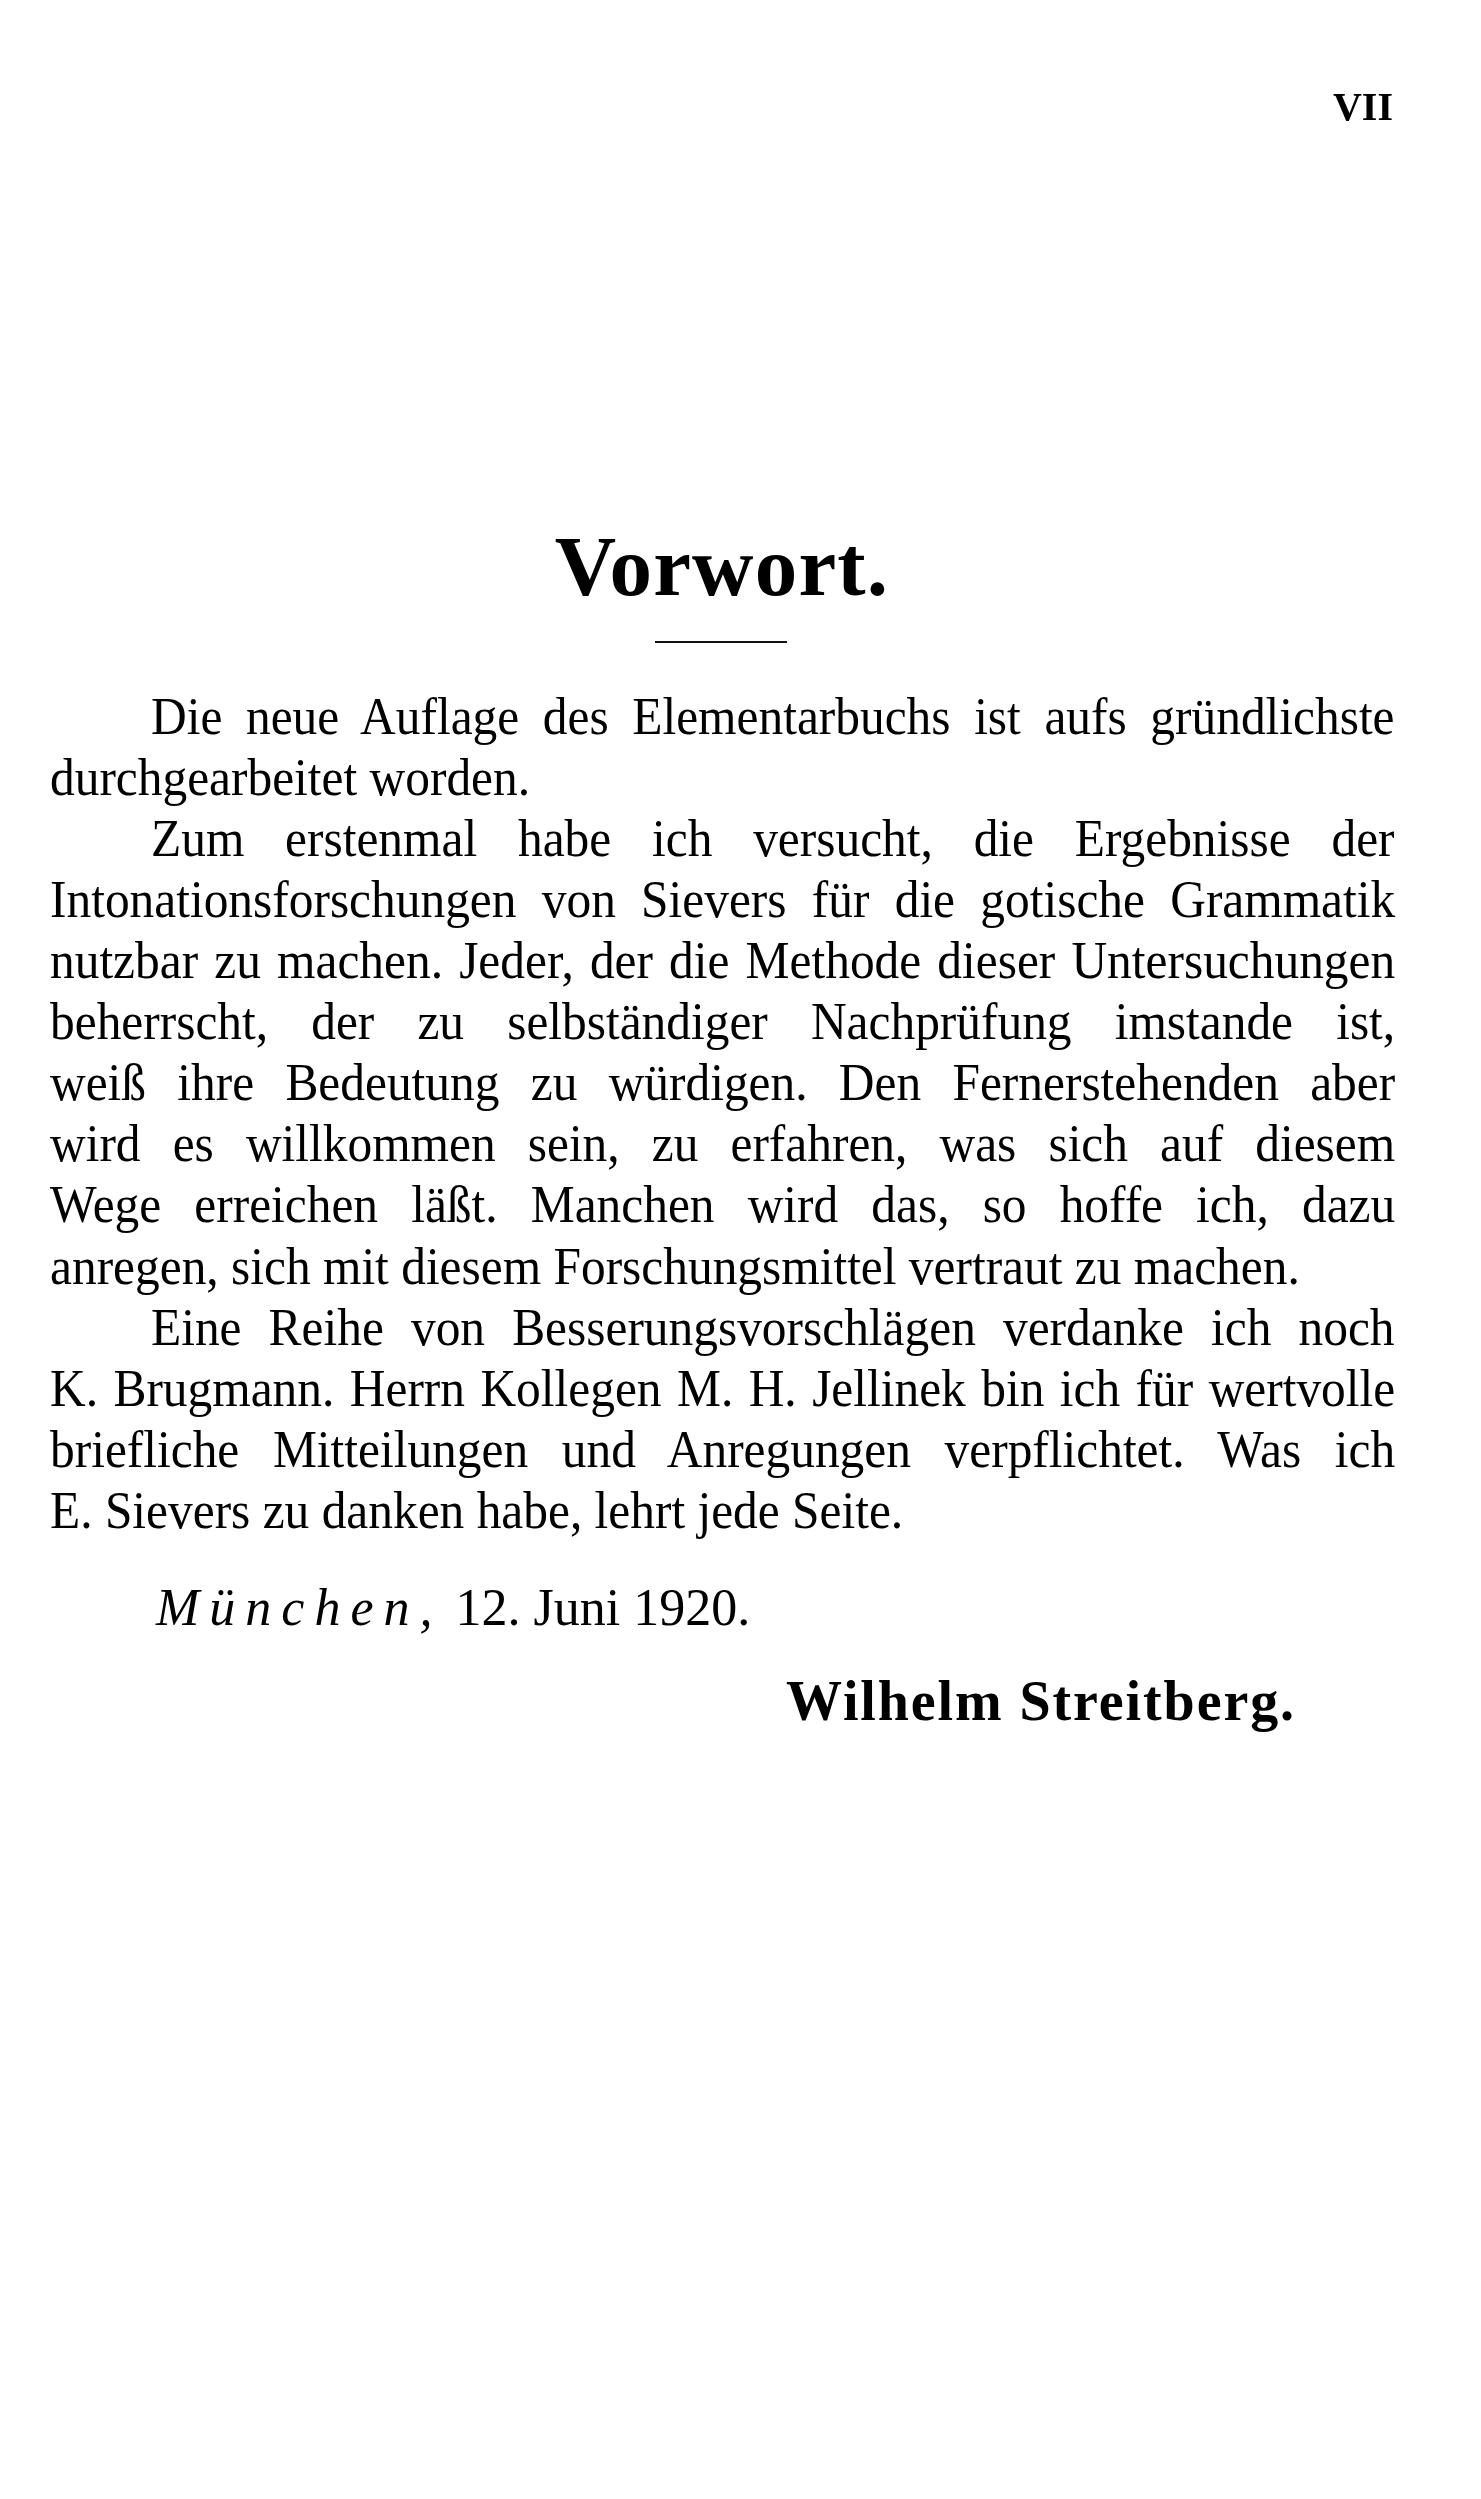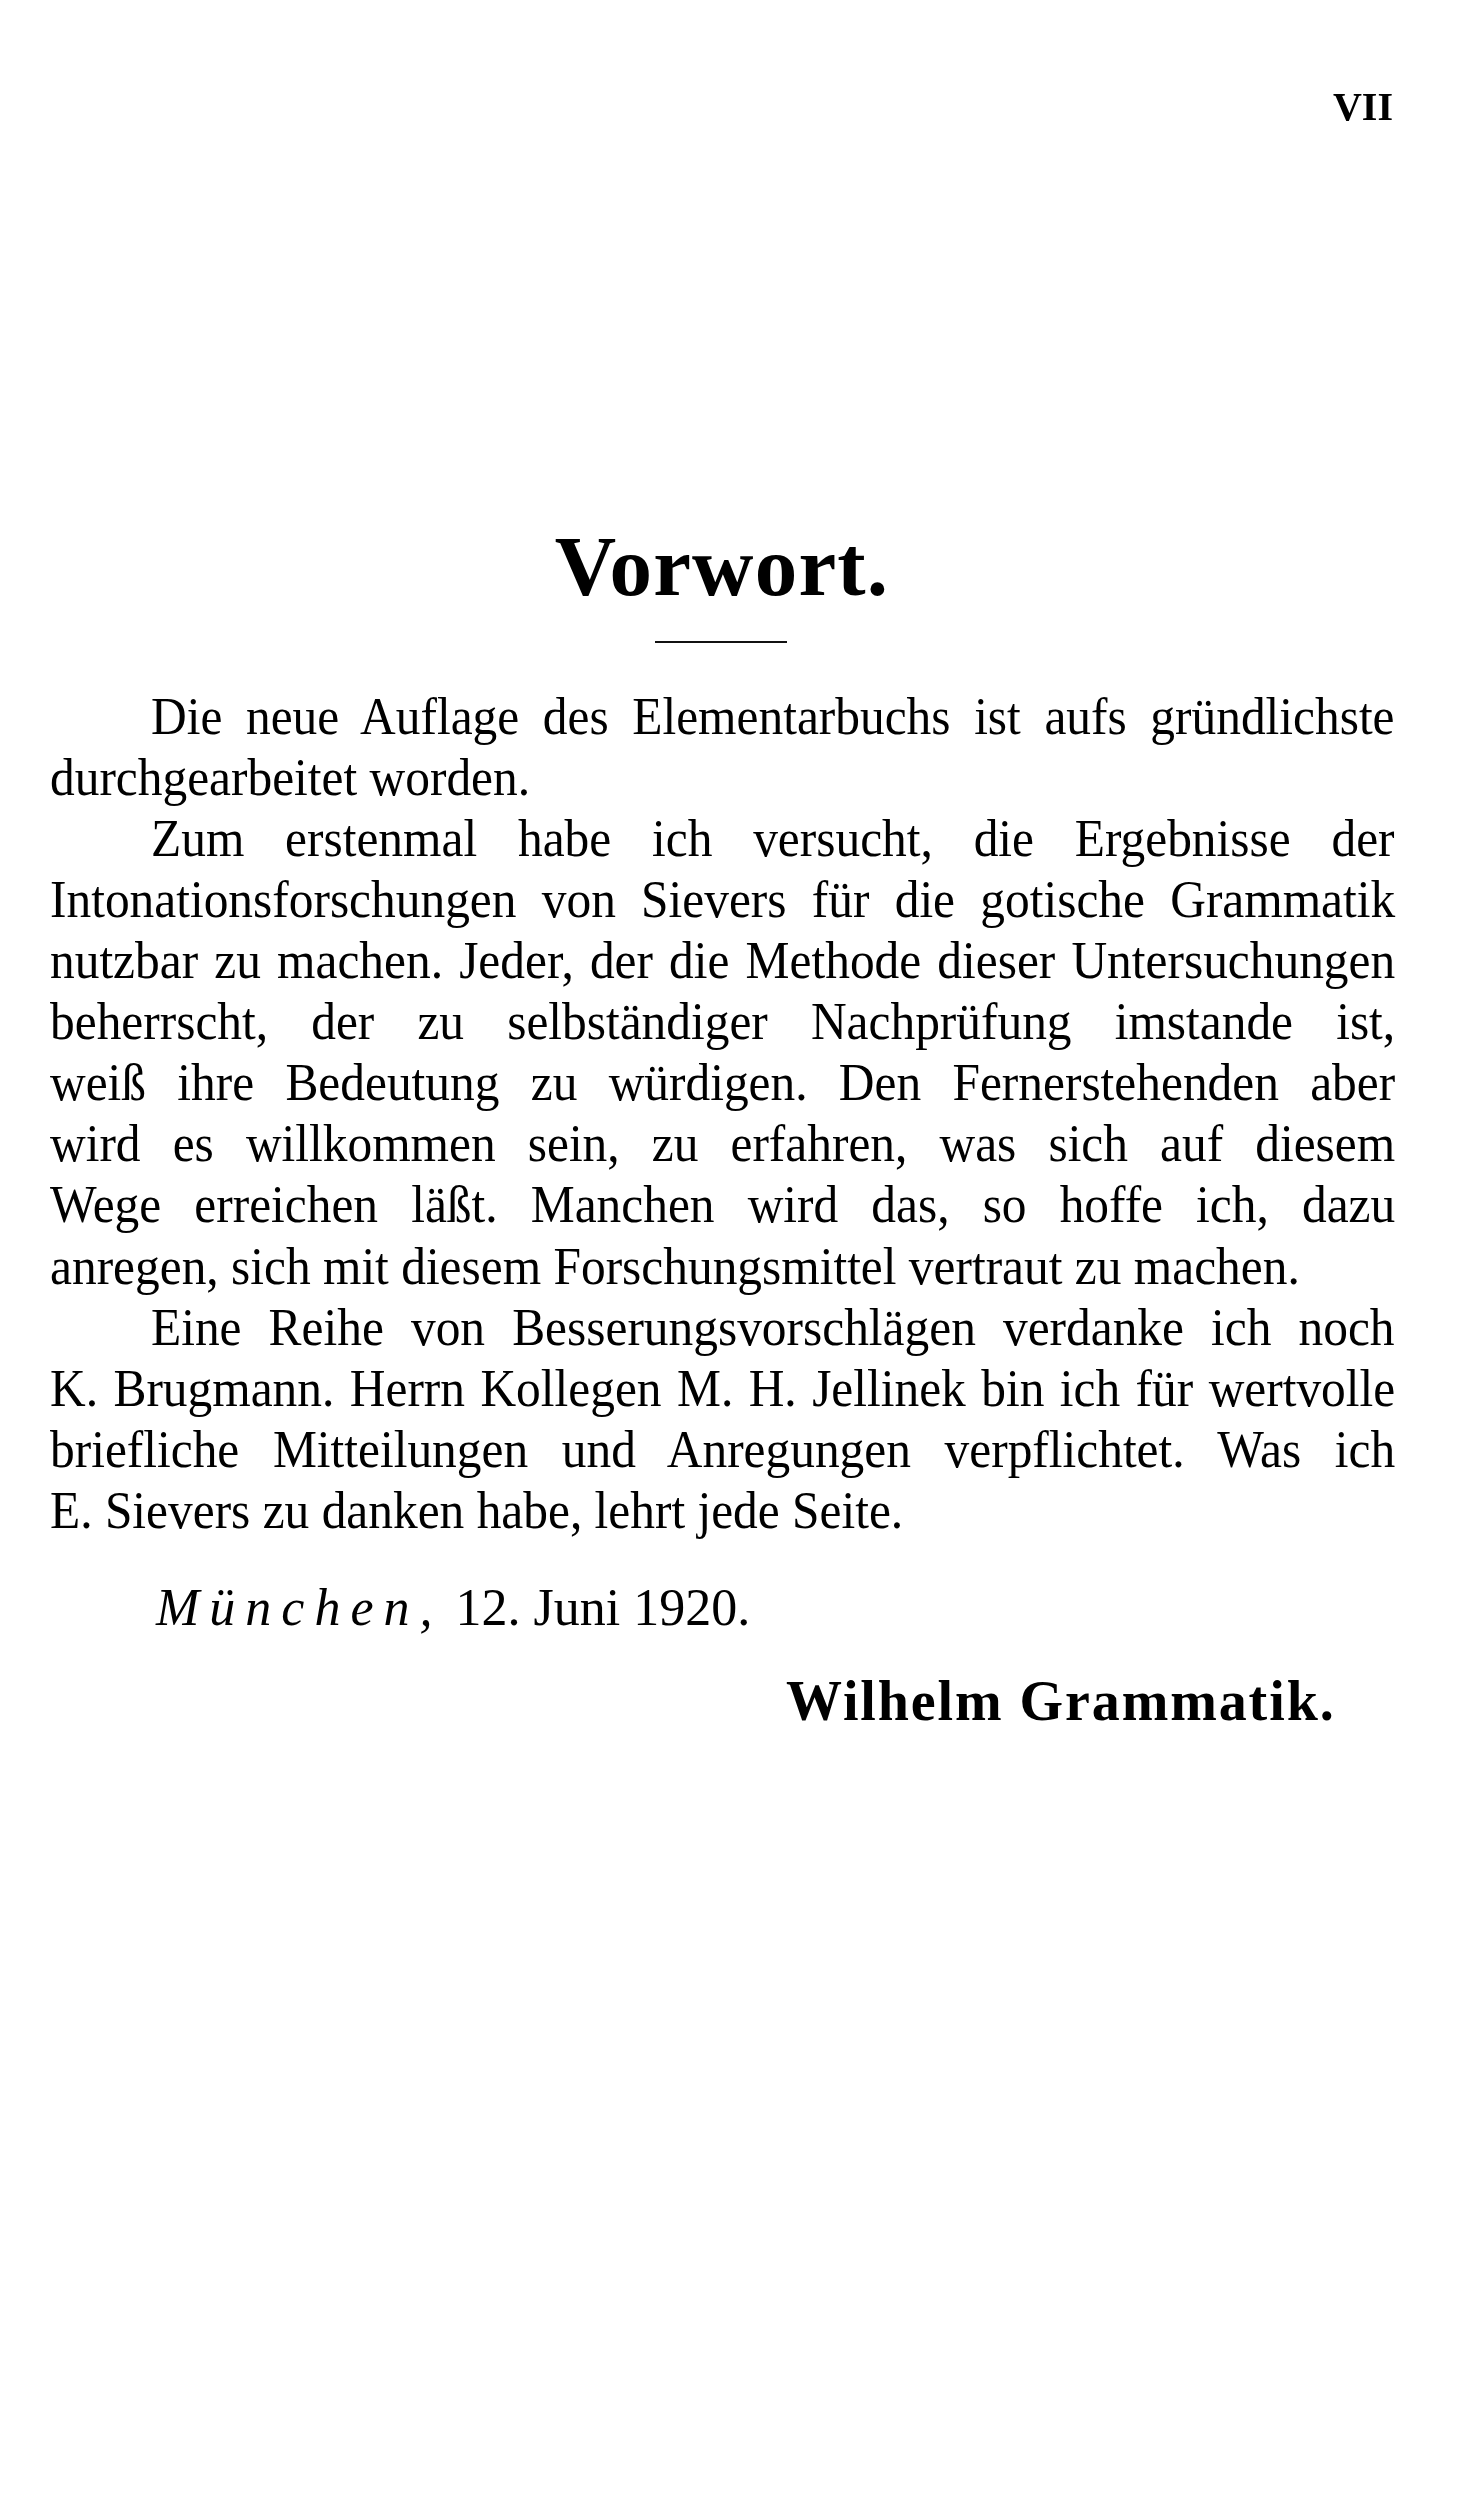--- a/index.html
+++ b/index.html
@@ -56,14 +56,14 @@
   <div class="serif line justify" style="left: 50px; top: 1363px; white-space: normal; width: 1416px; transform: scaleX(0.95); height: 52px; overflow: visible;">K. Brugmann. Herrn Kollegen M. H. Jellinek bin ich für wertvolle</div>
   <div class="serif line justify" style="left: 50px; top: 1424px; white-space: normal; width: 1416px; transform: scaleX(0.95); height: 52px; overflow: visible;">briefliche Mitteilungen und Anregungen verpflichtet. Was ich</div>
   <div class="serif line last" style="left: 50px; top: 1485px; white-space: normal; width: 1416px; transform: scaleX(0.95); height: 52px; overflow: visible;">E. Sievers zu danken habe, lehrt jede Seite.</div>
 </div>
 
 <div class="serif place-date">
   <span class="place">München,</span>
   <span class="date">12. Juni 1920.</span>
 </div>
 
-<div class="serif signature">Wilhelm Grammatik.</div>
+<div class="serif signature">Wilhelm Streitberg.</div>
 
 
 </body></html>

